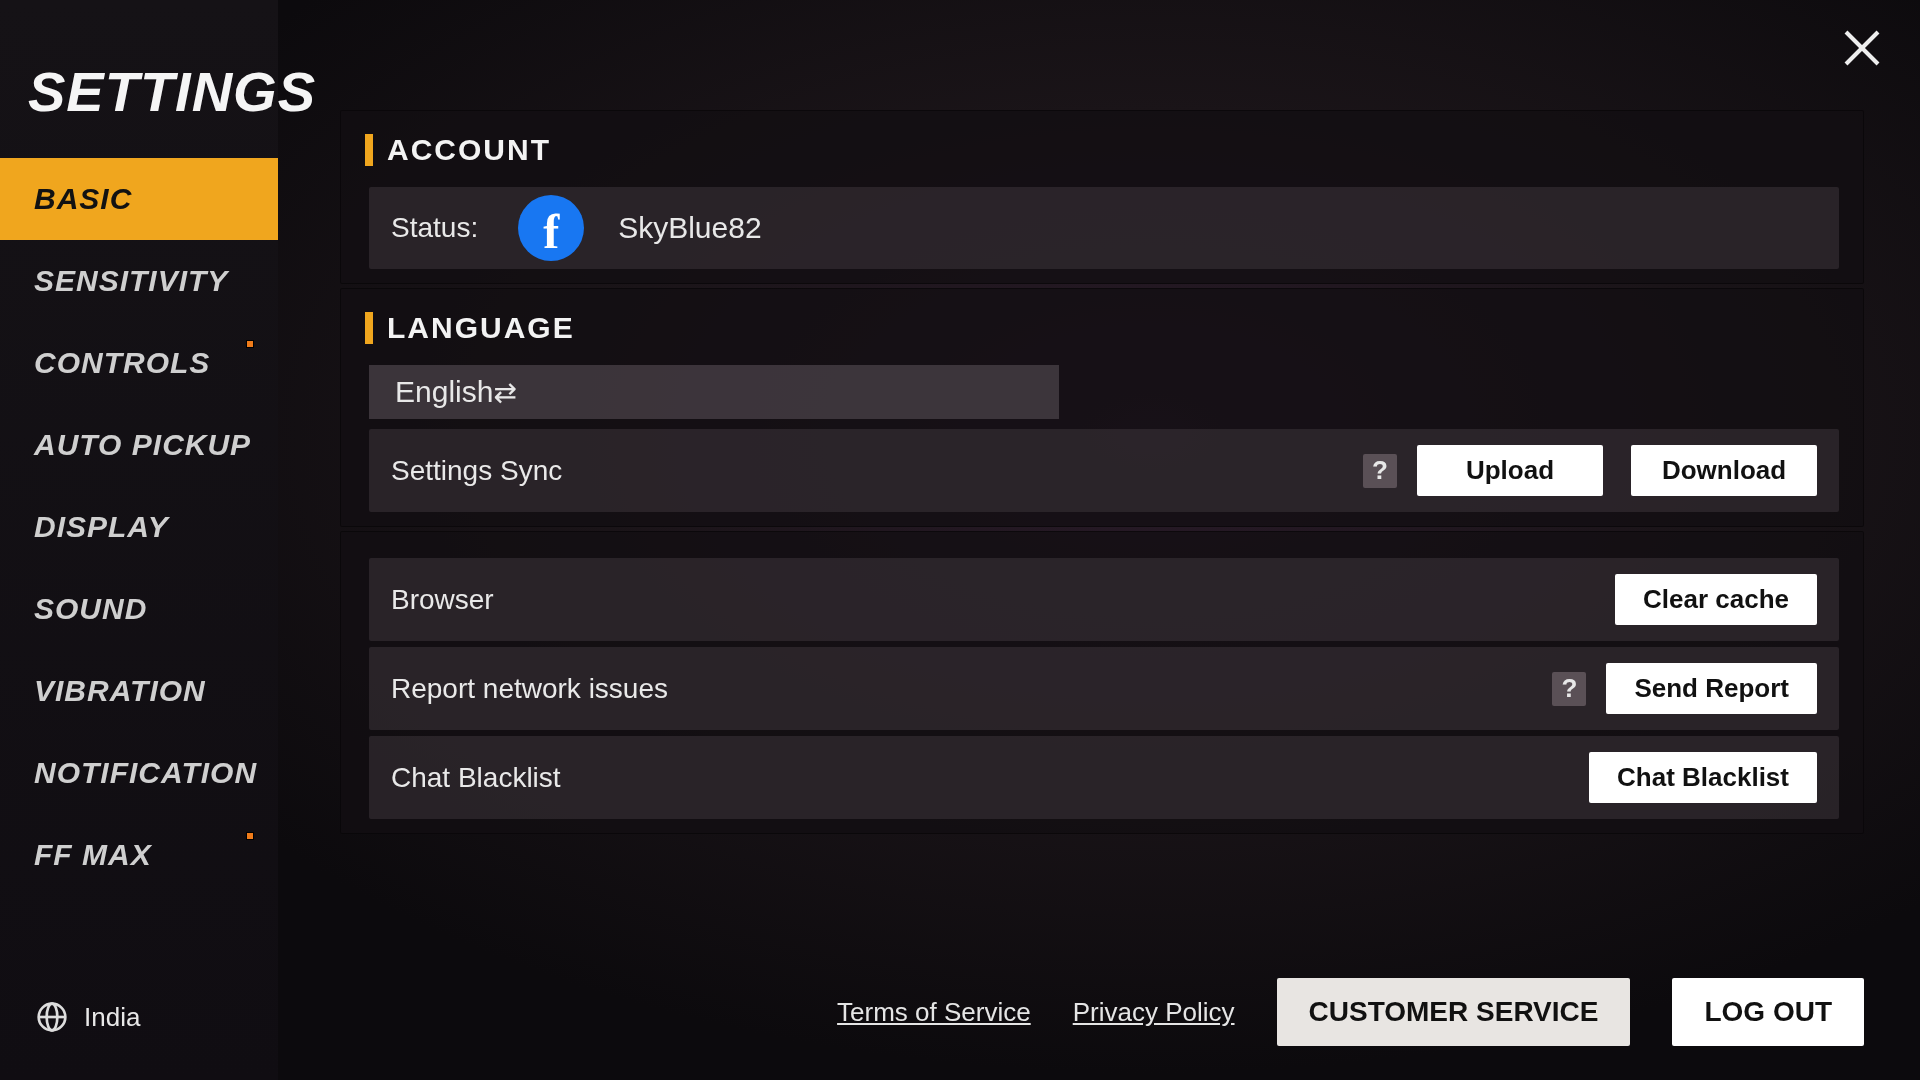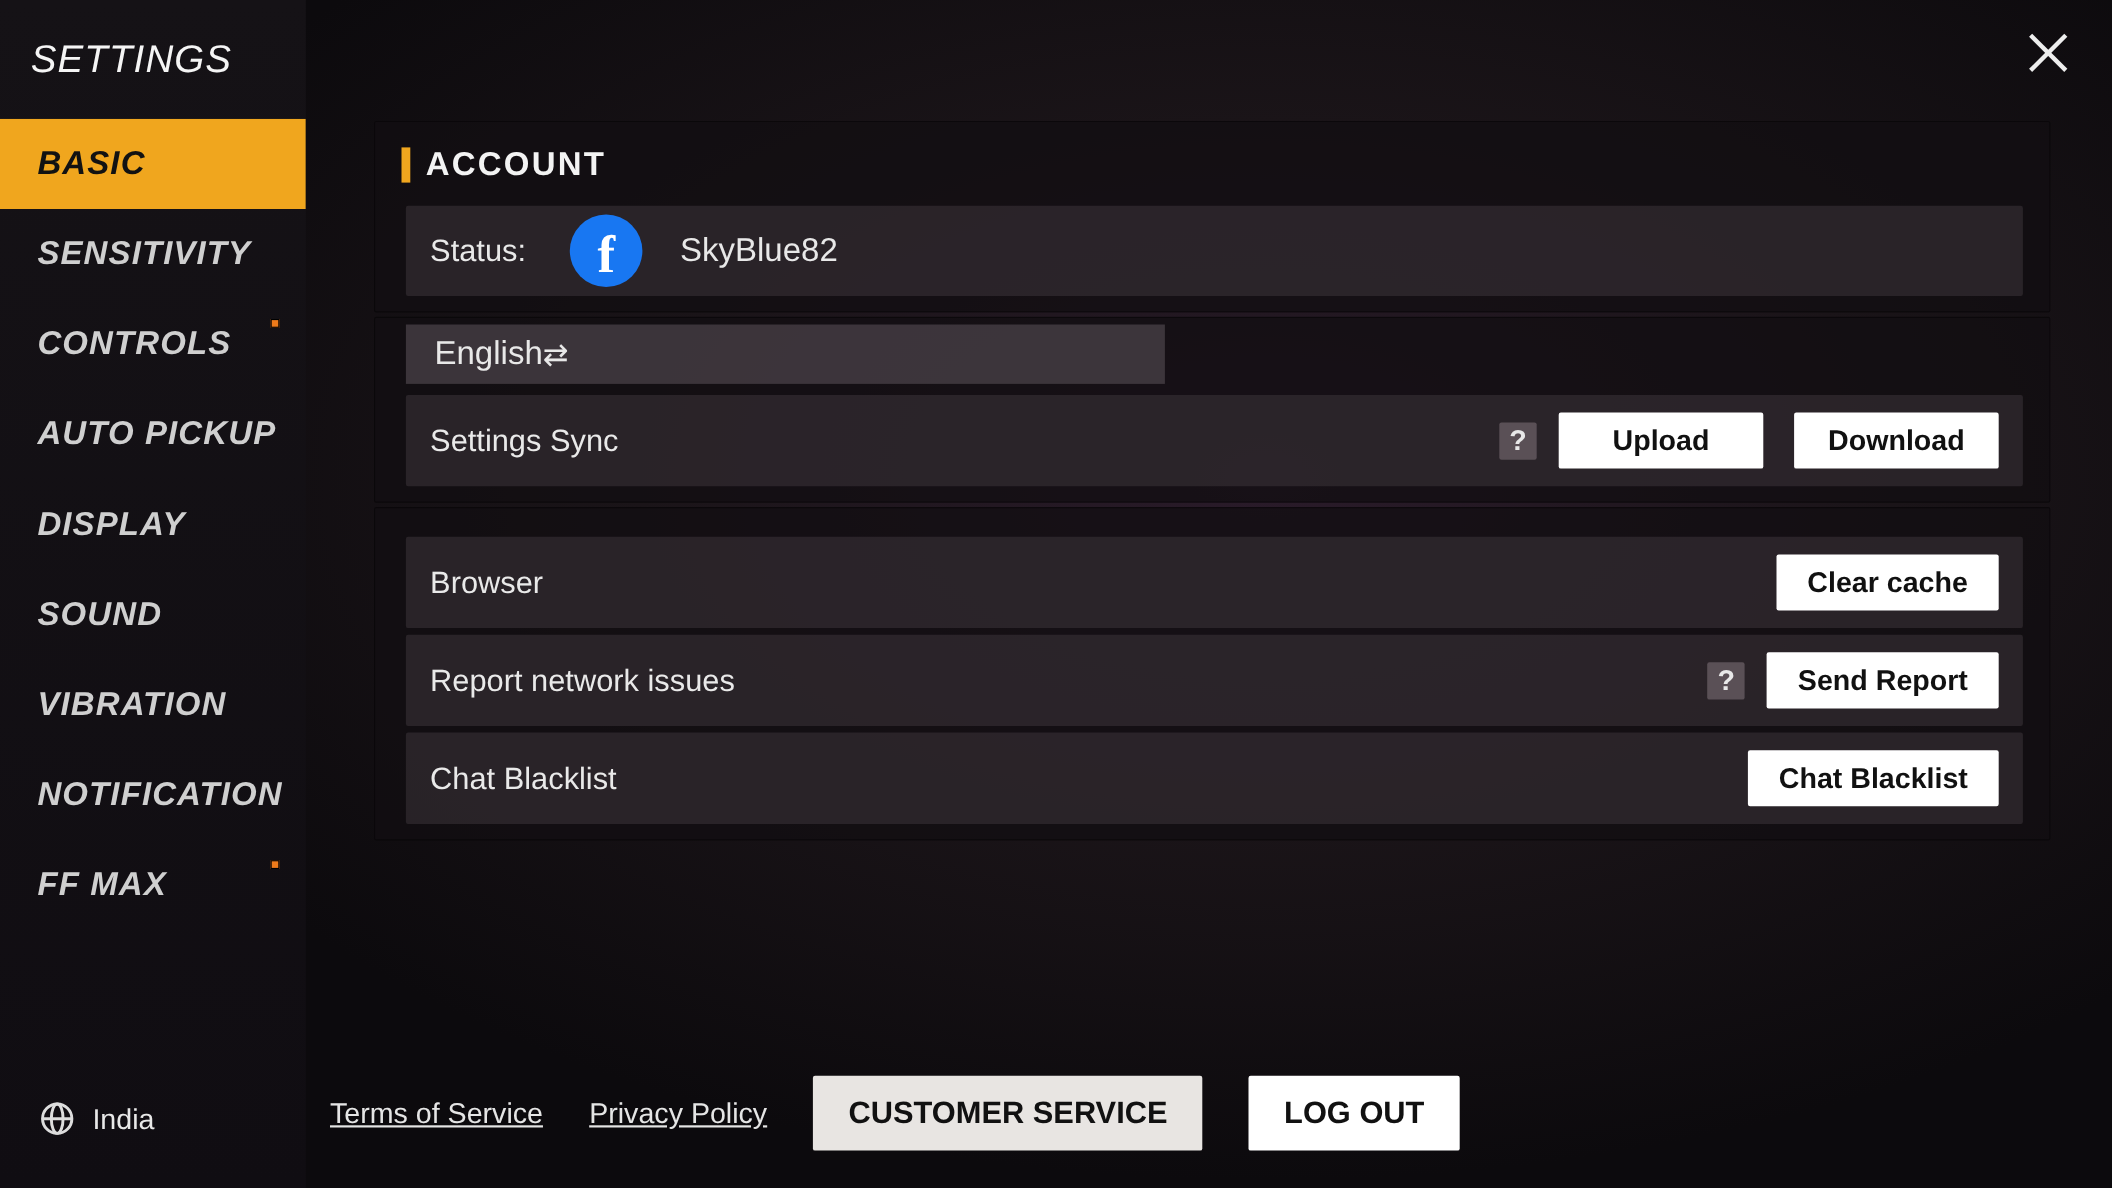--- a/index.html
+++ b/index.html
@@ -23,22 +23,23 @@
   .close-btn svg { width:40px; height:40px; }
 
   
   .sidebar {
     position:absolute; left:0; top:0; width:278px; height:100%;
     background: linear-gradient(180deg, #151216 0%, #100d12 100%);
     display:flex; flex-direction:column;
   }
   .sidebar-title {
     padding:34px 0 34px 28px;
-    font-size:35px; font-weight:400; font-style:italic; letter-spacing:1px;
+    font-size:56px; font-weight:700; font-style:italic; letter-spacing:1px;
     color:#f5f5f5;
+    margin-top:25px;
   }
   .nav { flex:1; overflow:hidden; }
   .nav-item {
     position:relative;
     padding:24px 0 24px 34px;
     font-size:30px; font-weight:600; font-style:italic; letter-spacing:1px;
     color:#cfcfcf; cursor:pointer;
   }
   .nav-item.active {
     background:#f0a61e; color:#121212;
@@ -114,21 +115,21 @@
     padding:10px 28px; min-width:186px; text-align:center;
     border-radius:2px; cursor:pointer;
   }
   .btn + .btn { margin-left:8px; }
 
   .panel.noheader { padding-top:20px; }
 
   
   .footer {
     position:absolute; left:300px; right:56px; bottom:34px;
-    display:flex; align-items:center; gap:42px;
+    display:flex; align-items:center; justify-content:flex-end; gap:42px;
     font-size:26px;
   }
   .footer a {
     color:#e5e5e5; text-decoration:underline; cursor:pointer;
   }
   .footer .btn-lg {
     background:#e8e5e2; color:#111; font-size:28px; font-weight:700;
     padding:18px 32px; border-radius:2px; cursor:pointer;
   }
   .footer .btn-lg.white { background:#ffffff; }
@@ -182,20 +183,24 @@
       <span class="label">Status:</span>
       <div class="fb-badge">
           <span>f</span>
         </div>
       <span class="username">SkyBlue82</span>
       <span class="grow"></span>
     </div>
   </div>
 
   <div class="panel">
+    <div class="section-hdr">
+      <div class="bar"></div>
+      <span>LANGUAGE</span>
+    </div>
     <div class="lang-select">
       <span>English</span>
       <span class="swap">⇄</span>
     </div>
     <div class="row">
       <span class="label">Settings Sync</span>
       <span class="grow"></span>
       <div class="help">?</div>
       <div class="btn">Upload</div>
       <div class="btn">Download</div>

